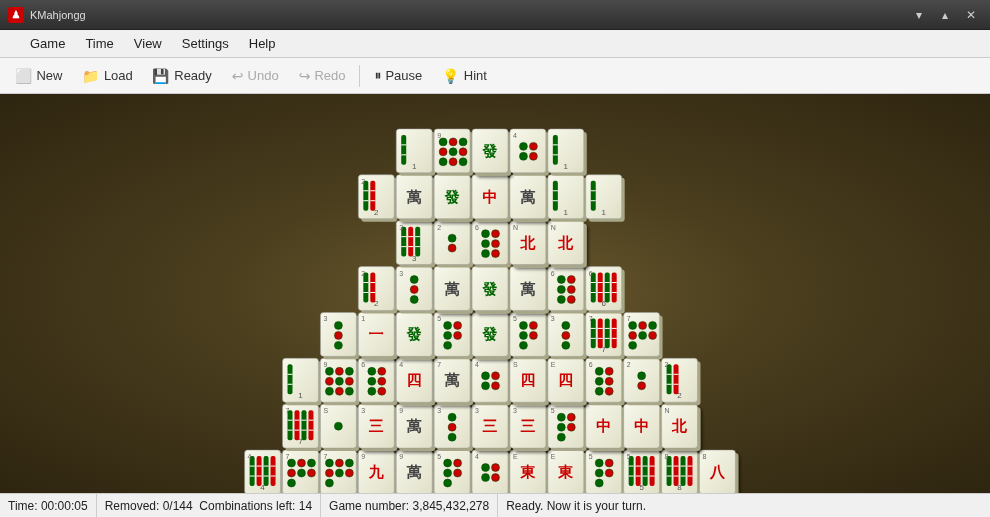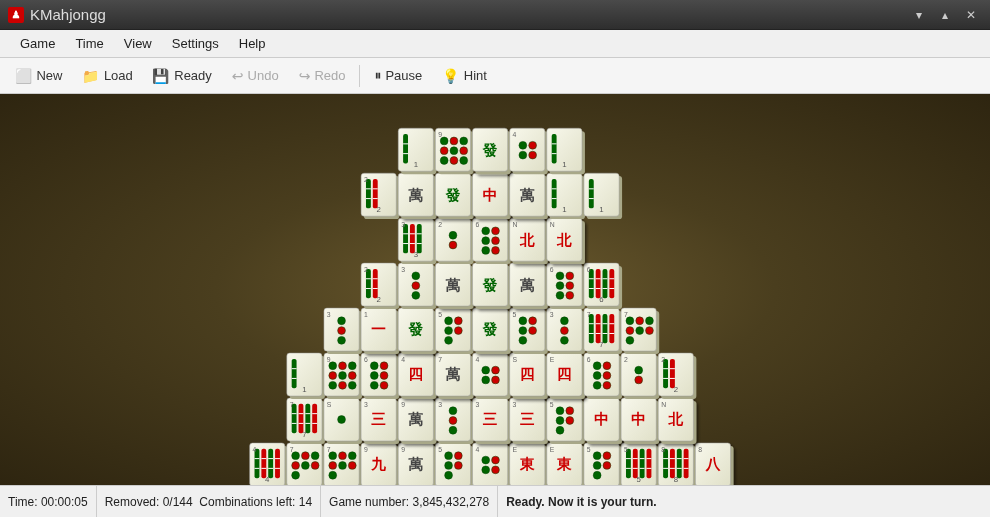--- a/index.html
+++ b/index.html
@@ -36,21 +36,21 @@
       border-radius: 2px;
       display: flex;
       align-items: center;
       justify-content: center;
       color: #fff;
       font-size: 10px;
       font-weight: bold;
     }
     #titlebar-title {
       color: #ddd;
-      font-size: 15px;
+      font-size: 11px;
     }
     #titlebar-controls {
       display: flex;
       align-items: center;
       gap: 4px;
     }
     .titlebar-btn {
       width: 22px;
       height: 22px;
       border: none;
@@ -63,21 +63,21 @@
       font-size: 12px;
       border-radius: 3px;
     }
 
     
     #menubar {
       background: #f0f0f0;
       display: flex;
       align-items: center;
       height: 28px;
-      padding: 0 10px;
+      padding: 0 20px;
       border-bottom: 1px solid #ccc;
     }
     .menu-item {
       padding: 4px 10px;
       cursor: pointer;
       border-radius: 3px;
       font-size: 13px;
       color: #222;
     }
 
@@ -123,34 +123,34 @@
       display: flex;
       align-items: center;
       justify-content: center;
     }
 
     
     #statusbar {
       background: #f0f0f0;
       display: flex;
       align-items: center;
-      height: 32px;
+      height: 24px;
       border-top: 1px solid #ccc;
       font-size: 12px;
       color: #222;
     }
     .status-section {
       padding: 0 8px;
       border-right: 1px solid #ccc;
       height: 100%;
       display: flex;
       align-items: center;
       white-space: nowrap;
     }
-    .status-section:last-child { border-right: none; flex: 1; font-weight: bold; }
+    .status-section:last-child { border-right: none; flex: 1; }
 
     
     #mahjong-svg {
       position: absolute;
       top: 0; left: 0;
       width: 100%;
       height: 100%;
     }
   </style>
 </head>

